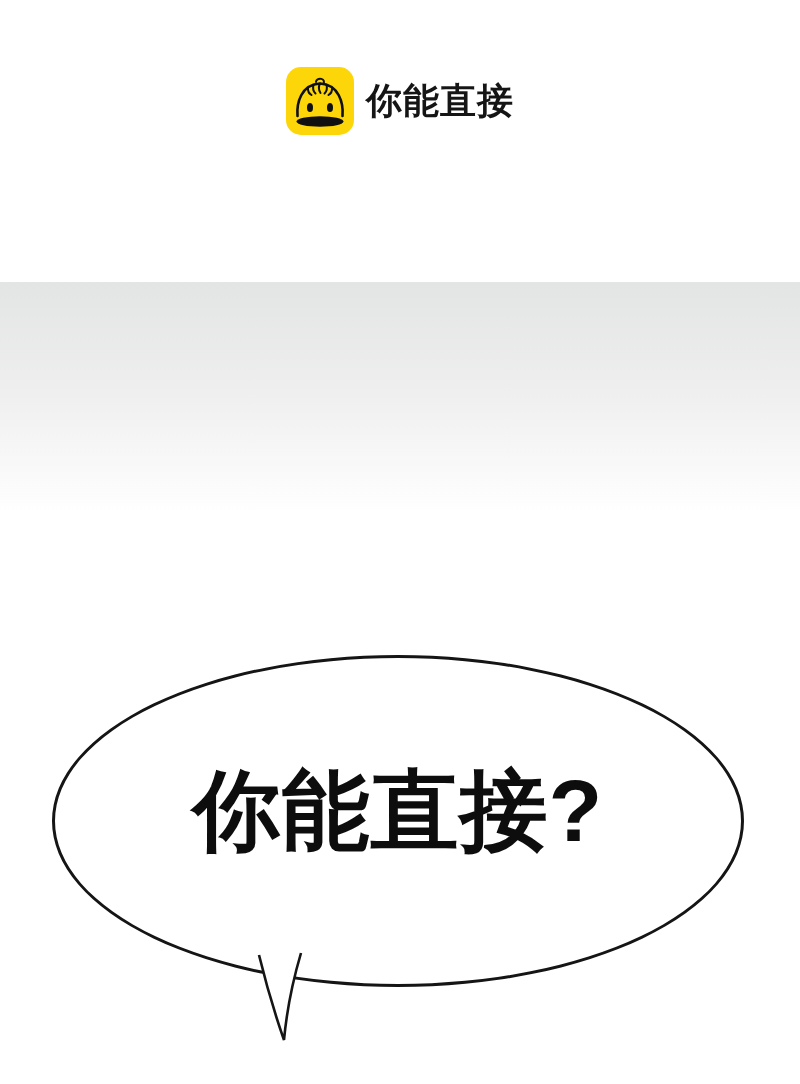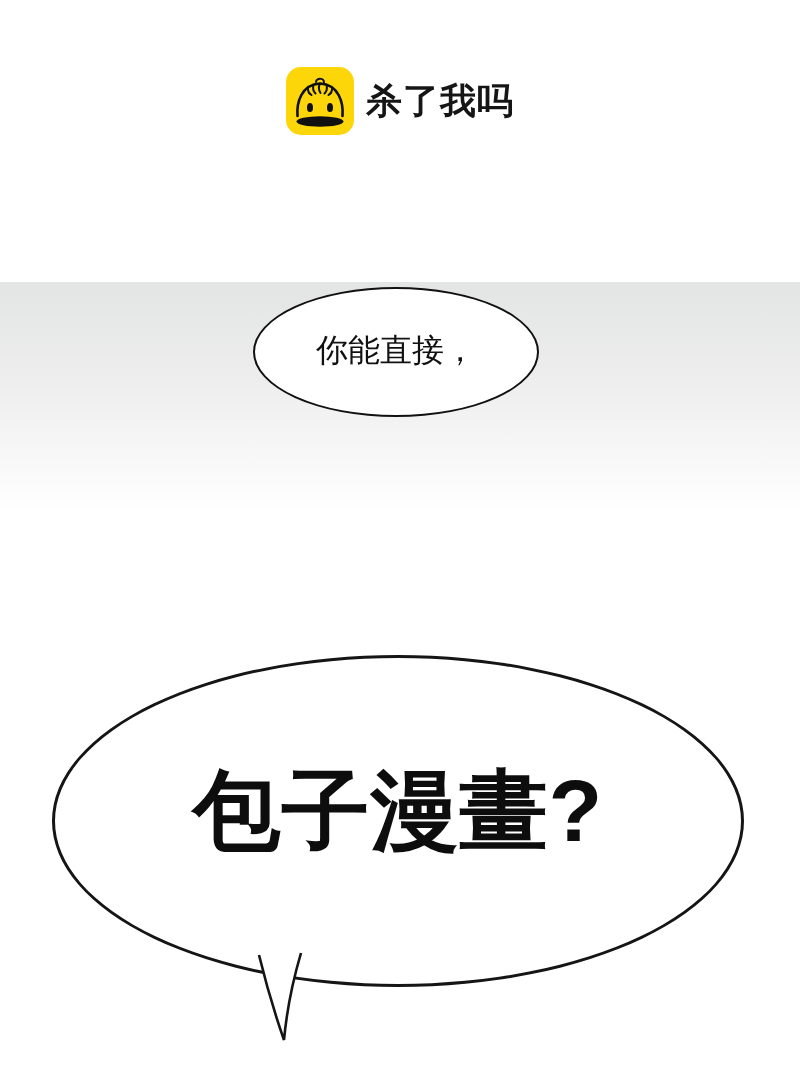--- a/index.html
+++ b/index.html
@@ -94,29 +94,26 @@
       <path d="M34 16.5 q-2.5 5 0.5 9.5" fill="none" stroke="#101010" stroke-width="2" stroke-linecap="round"></path>
       <path d="M27.5 18 q-1.5 5 2 8.5" fill="none" stroke="#101010" stroke-width="2" stroke-linecap="round"></path>
       <path d="M40.5 18 q1.5 5 -2 8.5" fill="none" stroke="#101010" stroke-width="2" stroke-linecap="round"></path>
       <path d="M22 21 q-0.5 4.5 3.5 7" fill="none" stroke="#101010" stroke-width="2" stroke-linecap="round"></path>
       <path d="M46 21 q0.5 4.5 -3.5 7" fill="none" stroke="#101010" stroke-width="2" stroke-linecap="round"></path>
       <path d="M30 15 a4 3.2 0 1 1 7 2" fill="none" stroke="#101010" stroke-width="2" stroke-linecap="round"></path>
 
       <ellipse cx="24" cy="40.5" rx="3" ry="4.6" fill="#101010"></ellipse>
       <ellipse cx="44" cy="40.5" rx="3" ry="4.6" fill="#101010"></ellipse>
     </svg>
-    <span class="logo-text">杀了我吗</span>
+    <span class="logo-text">你能直接</span>
   </div>
 
 
-  <div class="bubble bubble-small">
-    <span class="bubble-text">你能直接，</span>
-  </div>
 
   <div class="bubble bubble-large">
-    <span class="bubble-text">包子漫畫?</span>
+    <span class="bubble-text">你能直接?</span>
   </div>
 
   <svg class="bubble-tail" viewBox="0 0 70 110" aria-hidden="true">
     <path d="M 9 10 Q 20 55 34 95 Q 38 52 51 8" fill="#ffffff" stroke="#151515" stroke-width="2.6" stroke-linecap="butt" stroke-linejoin="miter"></path>
   </svg>
 
 </div>
 
 </body></html>

